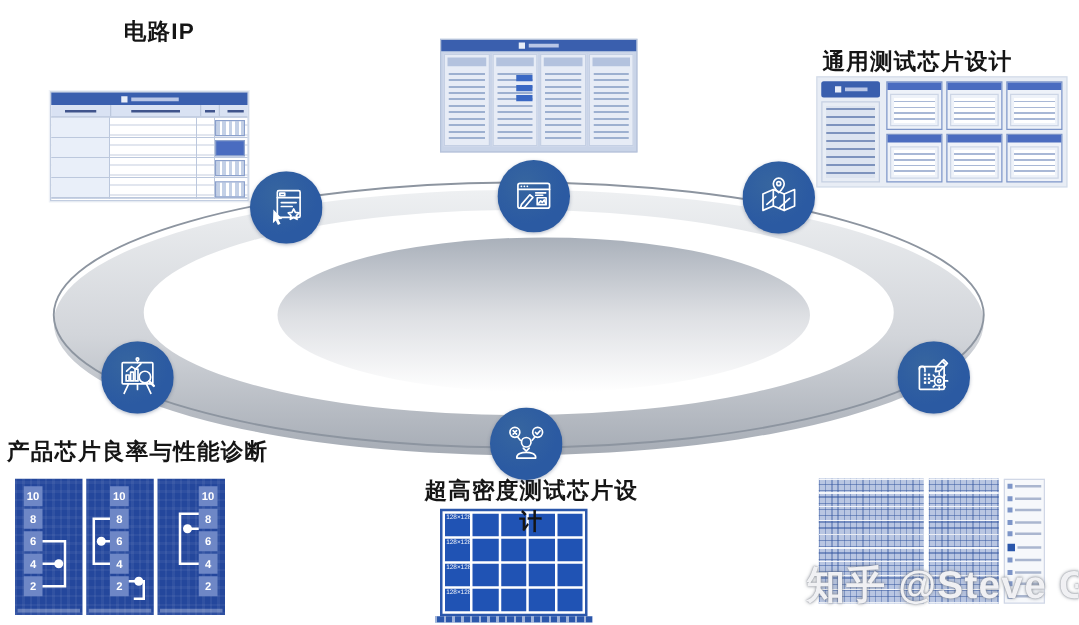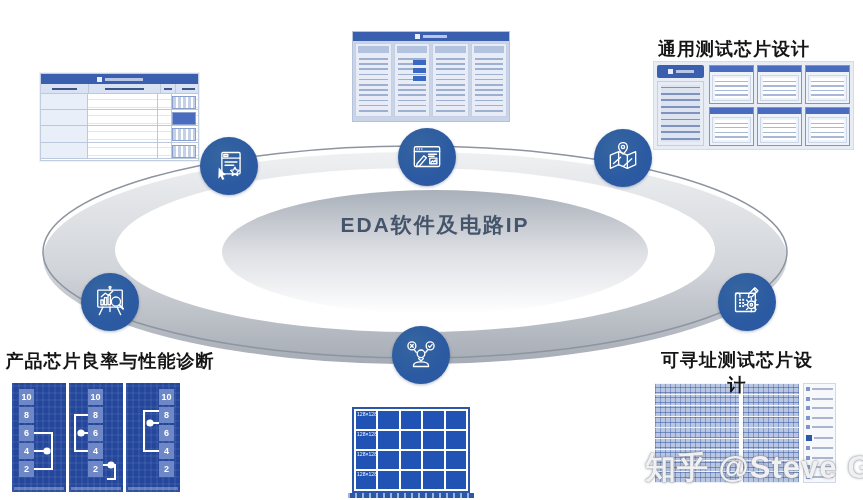--- a/index.html
+++ b/index.html
@@ -141,28 +141,28 @@
         <stop offset="1" stop-color="#ffffff"></stop>
       </linearGradient>
     </defs>
     <path fill-rule="evenodd" fill="url(#bandG)" d="M 43 258 a 372 106 0 1 0 744 0 a 372 106 0 1 0 -744 0 Z
              M 115 250 a 300 82 0 1 0 600 0 a 300 82 0 1 0 -600 0 Z"></path>
     <ellipse cx="415" cy="252" rx="372" ry="106" fill="none" stroke="#8d95a0" stroke-width="1.5"></ellipse>
     <ellipse cx="435" cy="252" rx="213" ry="62" fill="url(#centerG)"></ellipse>
   </svg>
 
   <div class="center-text">
-    <div>EDA软件及电路IP</div>
   </div>
 
   <div class="sec-title t-tl">
+    <div>电路IP</div>
   </div>
   <div class="sec-title t-bl">产品芯片良率与性能诊断</div>
   <div class="sec-title t-tr">通用测试芯片设计</div>
-  <div class="sec-title t-br">可寻址测试芯片设计</div>
+  <div class="sec-title t-bc">超高密度测试芯片设计</div>
 
   <div class="icirc i-tl">
     <svg viewBox="0 0 48 48">
       <rect x="15" y="7" width="23" height="27" rx="1.5"></rect>
       <line x1="15" y1="14" x2="38" y2="14"></line>
       <rect x="17.5" y="9.5" width="5" height="2.5"></rect>
       <line x1="19" y1="19" x2="34" y2="19"></line>
       <line x1="19" y1="23" x2="30" y2="23"></line>
       <path d="M31.5 25.5l1.7 3.4 3.8.6-2.8 2.7.7 3.8-3.4-1.8-3.4 1.8.7-3.8-2.8-2.7 3.8-.6z"></path>
       <path d="M11 26l9 9.5-4 .4 2.2 4.6-2.6 1.2-2.2-4.6-2.9 2.9z" fill="#fff" stroke="none"></path>

